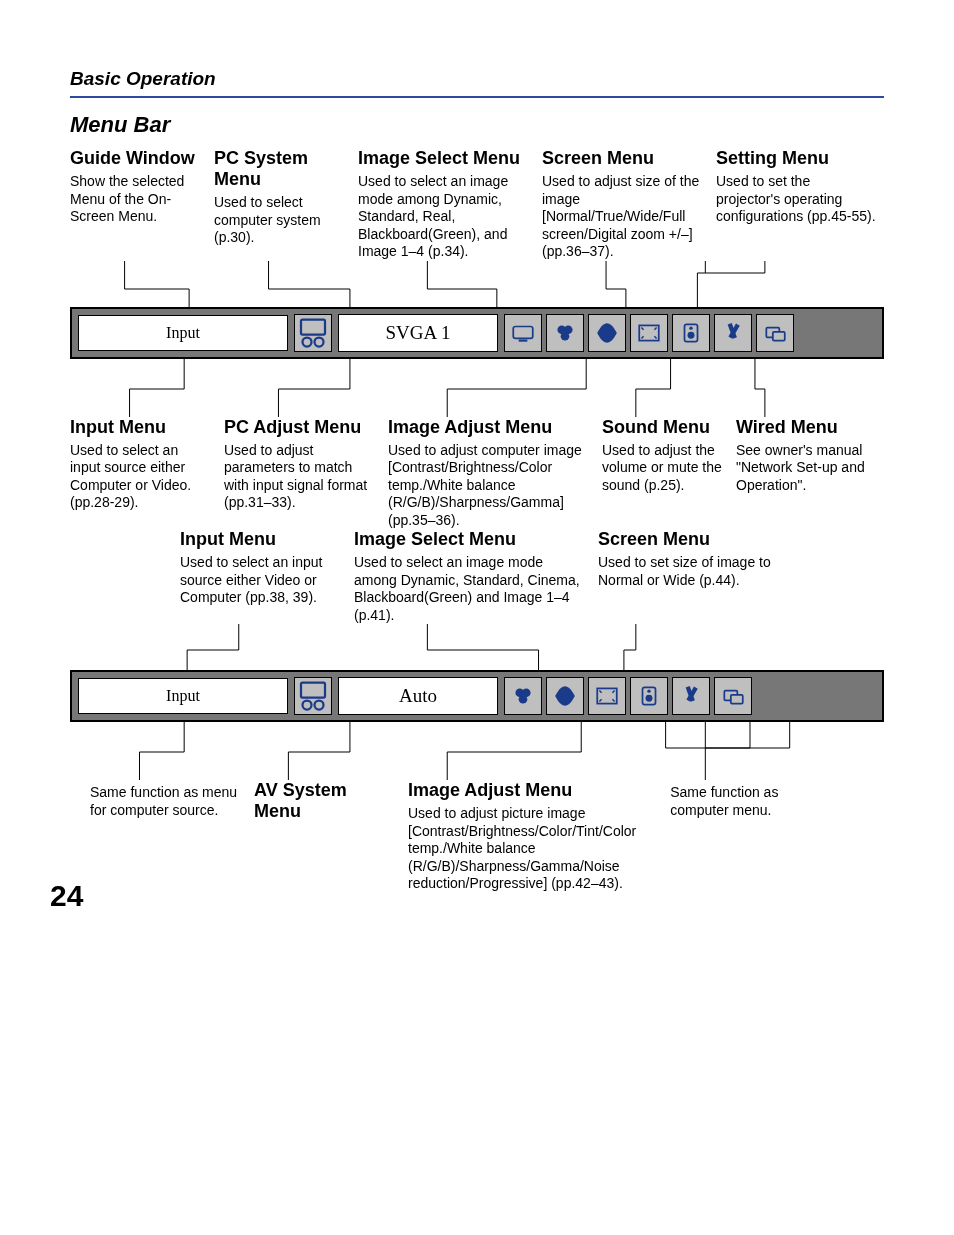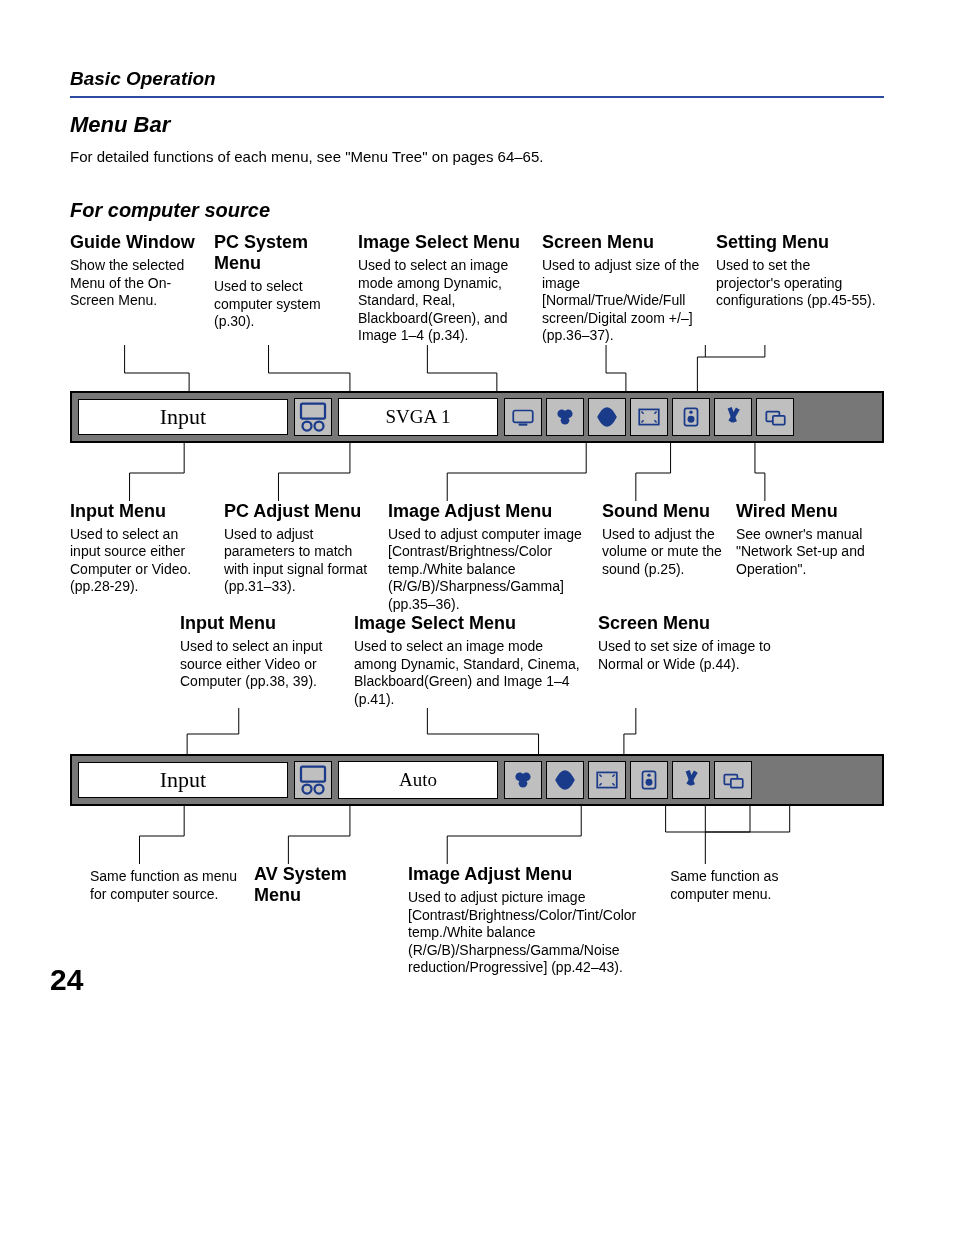--- a/index.html
+++ b/index.html
@@ -20,21 +20,21 @@
   
   .connectors { position: relative; height: 46px; }
   .connectors svg, .connectors2 svg { position: absolute; inset: 0; width: 100%; height: 100%; }
   .connectors2 { position: relative; height: 58px; }
 
   
   .menubar-wrap { border: 2px solid #000; background: #777; padding: 5px 6px; display: flex; align-items: center; gap: 6px; }
   .menubar-wrap .box-input {
     background: #fff; border: 1px solid #000; height: 36px; width: 210px;
     display:flex; align-items:center; justify-content:center;
-    font-family: Georgia, 'Times New Roman', serif; font-size: 22px; font-weight: 500;
+    font-family: Georgia, 'Times New Roman', serif; font-size: 16px; font-weight: 500;
   }
   .menubar-wrap .sysicon {
     width: 38px; height: 38px; background: #bfbfbf; border: 1px solid #000;
     display:flex; align-items:center; justify-content:center;
   }
   .menubar-wrap .box-mode {
     background:#fff; border:1px solid #000; height:38px; width:160px;
     display:flex; align-items:center; justify-content:center;
     font-family: Georgia, 'Times New Roman', serif; font-size:19px;
   }
@@ -75,23 +75,21 @@
 </style>
 </head>
 <body>
 
 <div class="page">
 
   <div class="kicker">Basic Operation</div>
   <div class="rule"></div>
 
   <h2 class="section">Menu Bar</h2>
-  <p class="intro">For detailed functions of each menu, see "Menu Tree" on pages 64–65.</p>
-
-  <h3 class="subsection">For computer source</h3>
+
 
   <div class="labels-top comp-top">
     <div class="label-block">
       <div class="label-title">Guide Window</div>
       <div class="label-desc">Show the selected Menu of the On-Screen Menu.</div>
     </div>
     <div class="label-block">
       <div class="label-title">PC System Menu</div>
       <div class="label-desc">Used to select computer system (p.30).</div>
     </div>

